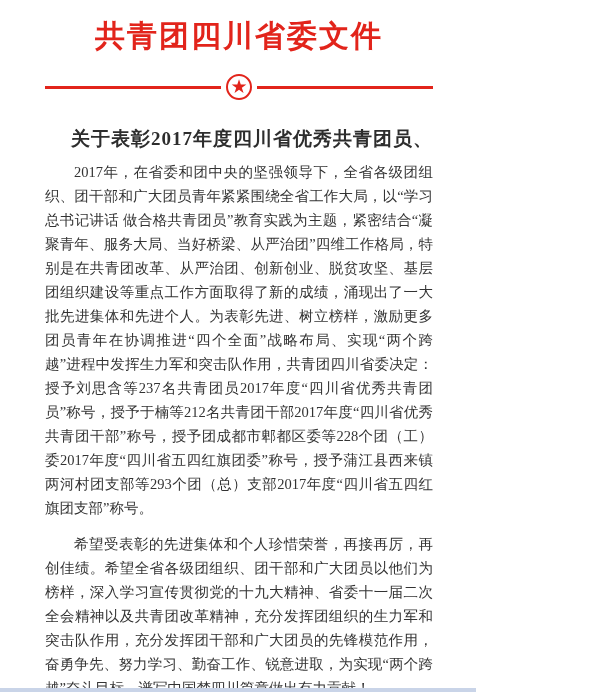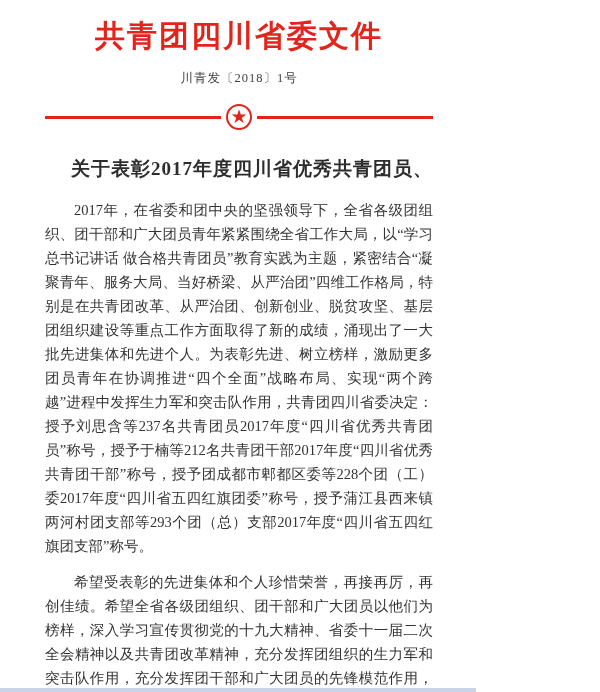--- a/index.html
+++ b/index.html
@@ -73,21 +73,21 @@
   .doc-title {
     margin-top: 22px;
     text-align: right;
     font-size: 19px;
     line-height: 30px;
     font-weight: bold;
     letter-spacing: 1px;
     color: #2d2d2d;
   }
   .para {
-    margin-top: 14px;
+    margin-top: 6px;
     font-size: 14.5px;
     line-height: 24px;
     text-align: justify;
     text-indent: 2em;
     color: var(--text);
   }
   .para.second { margin-top: 12px; }
   .attachments {
     margin-top: 6px;
     font-size: 14.5px;
@@ -108,21 +108,20 @@
     background: var(--bottom-line);
   }
 </style>
 </head>
 <body>
 
 <div class="page">
 
   <div class="org-title">共青团四川省委文件</div>
 
-  <div class="doc-number">川青发〔2018〕1号</div>
 
   <div class="divider">
     <span class="line"></span>
     <span class="star-circle">
       <span class="star">★</span>
     </span>
     <span class="line"></span>
   </div>
 
   <div class="doc-title">

